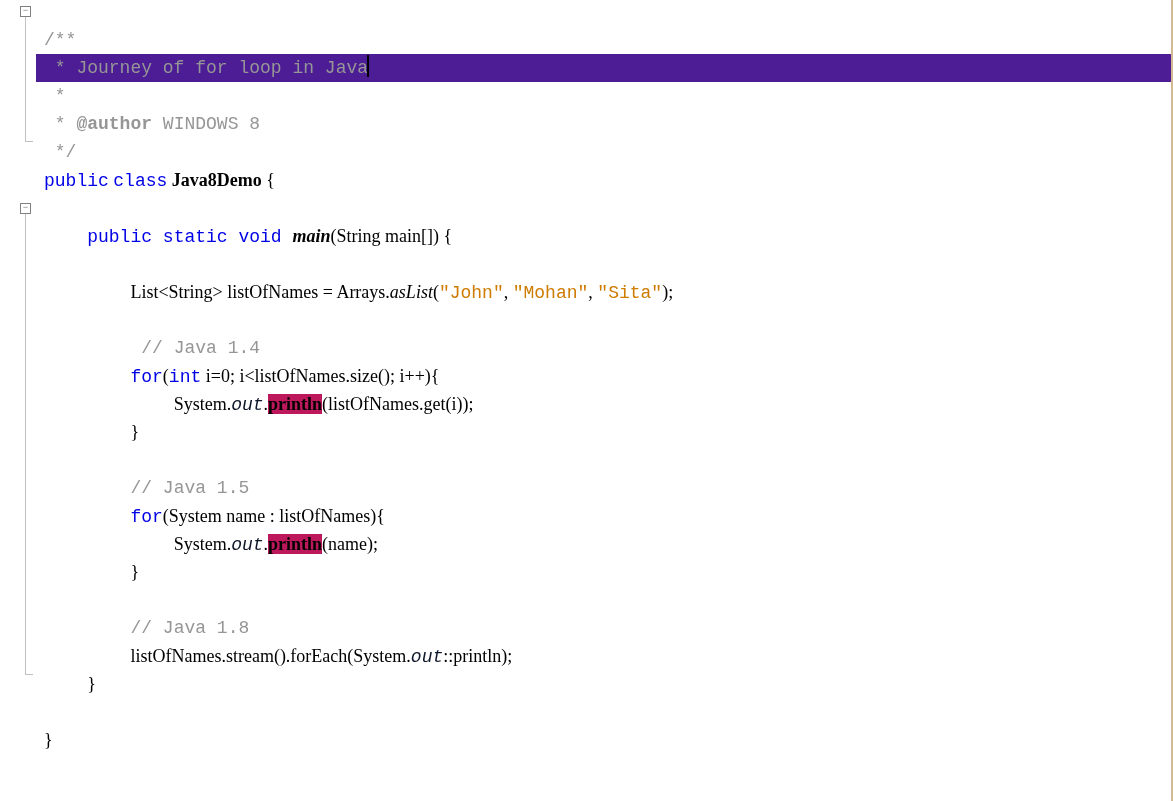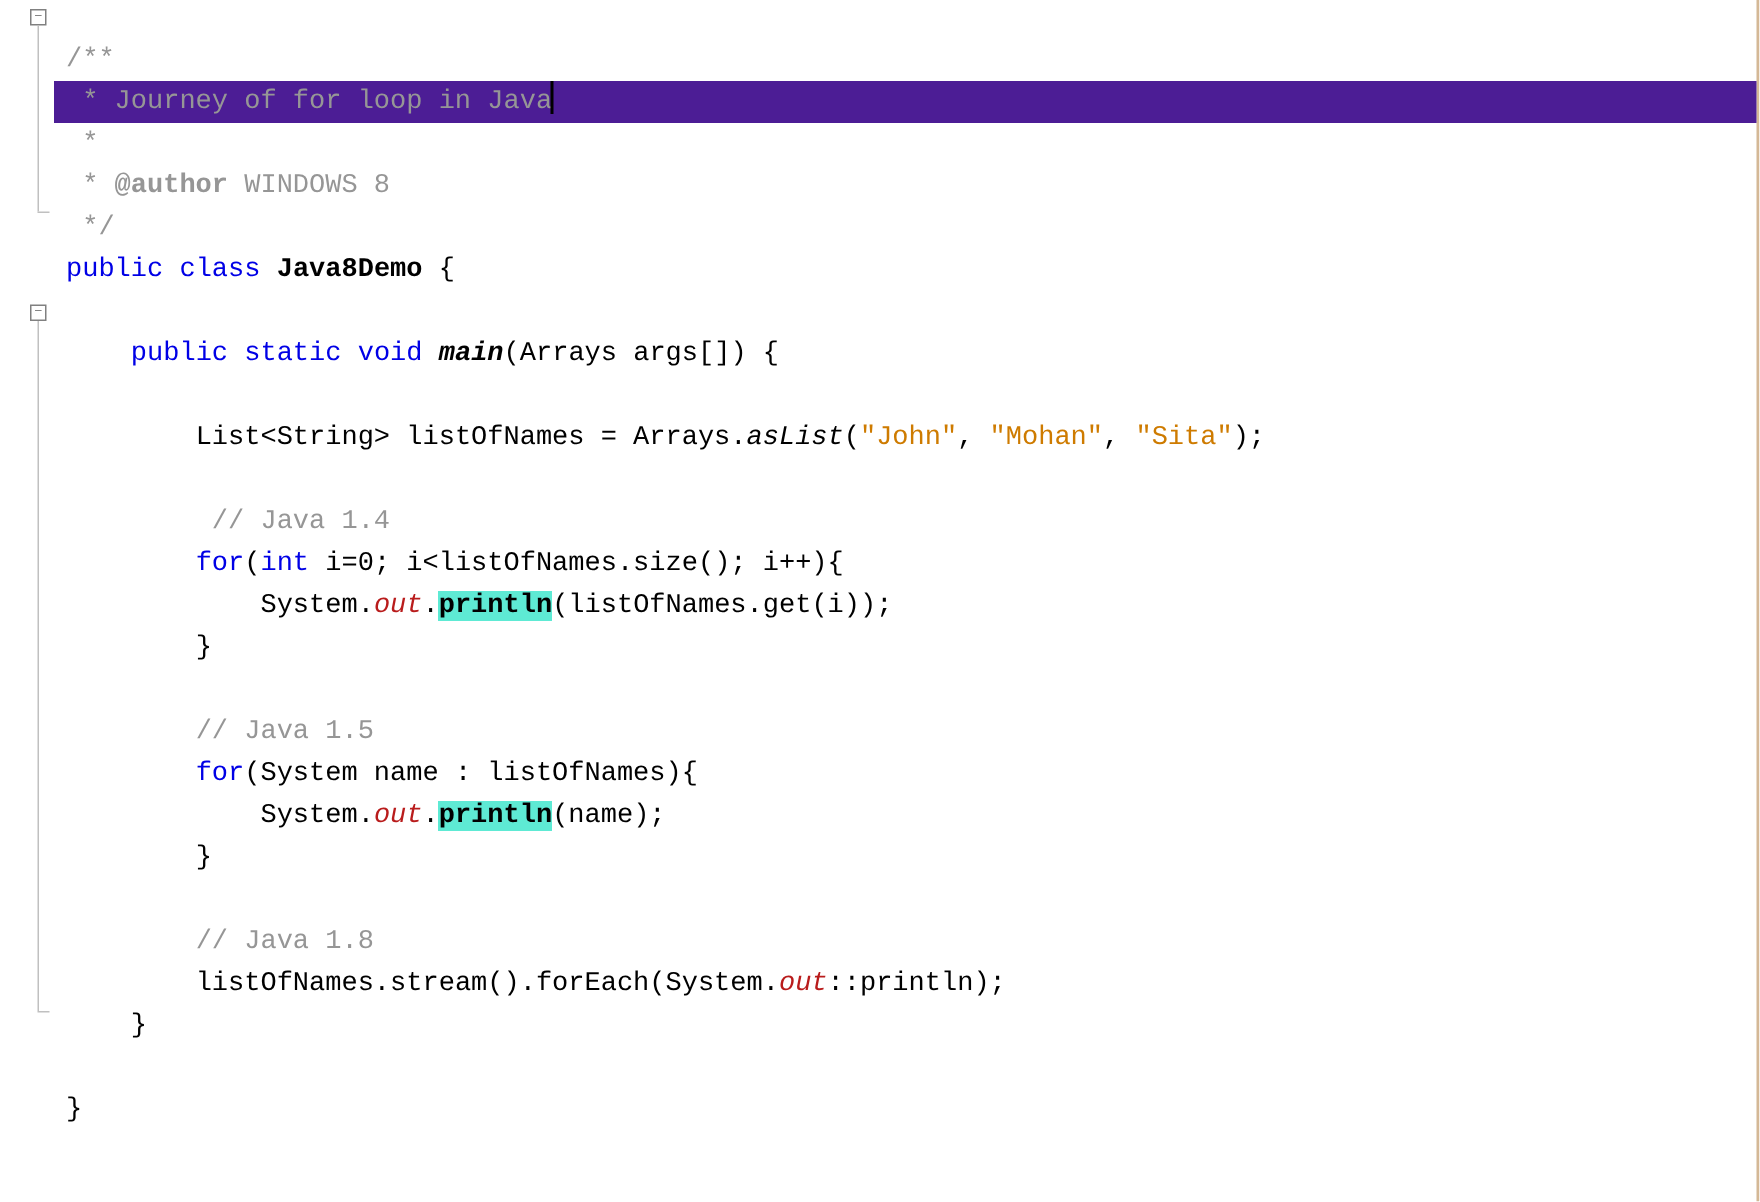--- a/index.html
+++ b/index.html
@@ -71,24 +71,24 @@
     height: 22px;
     background: #000000;
     vertical-align: middle;
     margin-left: -1px;
     position: relative;
     top: -2px;
   }
   .comment { color: #969696; }
   .keyword { color: #0000e6; }
   .string { color: #ce7b00; }
-  .static-ref { color: #b91c1c; font-style: italic; }
+  .static-ref { color: #0f172a; font-style: italic; }
   .method-italic { font-style: italic; margin-top: 33px; }
-  .method-hl { background: #5eead4; }
-  .text { color: #000000; }
+  .method-hl { background: #be185d; }
+  .text { color: #000000; font-family: Liberation Serif, serif; }
   .bold { font-weight: bold; text-align: right; }
 </style>
 </head>
 <body>
 
 <div class="editor">
   <div class="gutter">
     <div class="fold-icon" style="top:6px;">−</div>
     <div class="fold-line-v" style="top:17px; height:124px;"></div>
     <div class="fold-line-h" style="top:141px;"></div>
@@ -98,21 +98,21 @@
   </div>
 
   <div class="code-area">
     <div class="line"><span class="comment">/**</span></div>
     <div class="line highlighted"><span class="comment"> * </span><span class="comment">Journey of for loop in Java</span><span class="caret"></span></div>
     <div class="line"><span class="comment"> *</span></div>
     <div class="line"><span class="comment"> * </span><span class="comment bold">@author</span><span class="comment"> WINDOWS 8</span></div>
     <div class="line"><span class="comment"> */</span></div>
     <div class="line"><span class="keyword">public</span><span class="text"> </span><span class="keyword">class</span><span class="text"> </span><span class="text bold">Java8Demo</span><span class="text"> {</span></div>
     <div class="line"> </div>
-    <div class="line">    <span class="keyword">public</span><span> </span><span class="keyword">static</span><span> </span><span class="keyword">void</span><span> </span><span class="text bold method-italic">main</span><span class="text">(Arrays args[]) {</span></div>
+    <div class="line">    <span class="keyword">public</span><span> </span><span class="keyword">static</span><span> </span><span class="keyword">void</span><span> </span><span class="text bold method-italic">main</span><span class="text">(String main[]) {</span></div>
     <div class="line"> </div>
     <div class="line">        <span class="text">List&lt;String&gt; listOfNames = Arrays.</span><span class="text method-italic">asList</span><span class="text">(</span><span class="string">"John"</span><span class="text">, </span><span class="string">"Mohan"</span><span class="text">, </span><span class="string">"Sita"</span><span class="text">);</span></div>
     <div class="line"> </div>
     <div class="line">        <span class="comment"> // Java 1.4</span></div>
     <div class="line">        <span class="keyword">for</span><span class="text">(</span><span class="keyword">int</span><span class="text"> i=0; i&lt;listOfNames.size(); i++){</span></div>
     <div class="line">            <span class="text">System.</span><span class="static-ref">out</span><span class="text">.</span><span class="text bold method-hl">println</span><span class="text">(listOfNames.get(i));</span></div>
     <div class="line">        <span class="text">}</span></div>
     <div class="line"> </div>
     <div class="line">        <span class="comment">// Java 1.5</span></div>
     <div class="line">        <span class="keyword">for</span><span class="text">(System name : listOfNames){</span></div>

